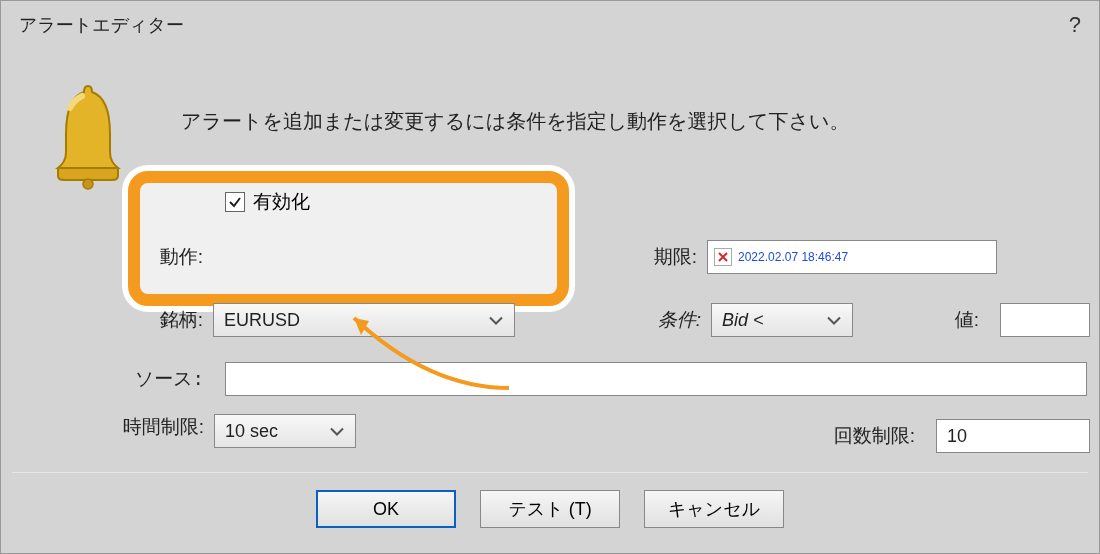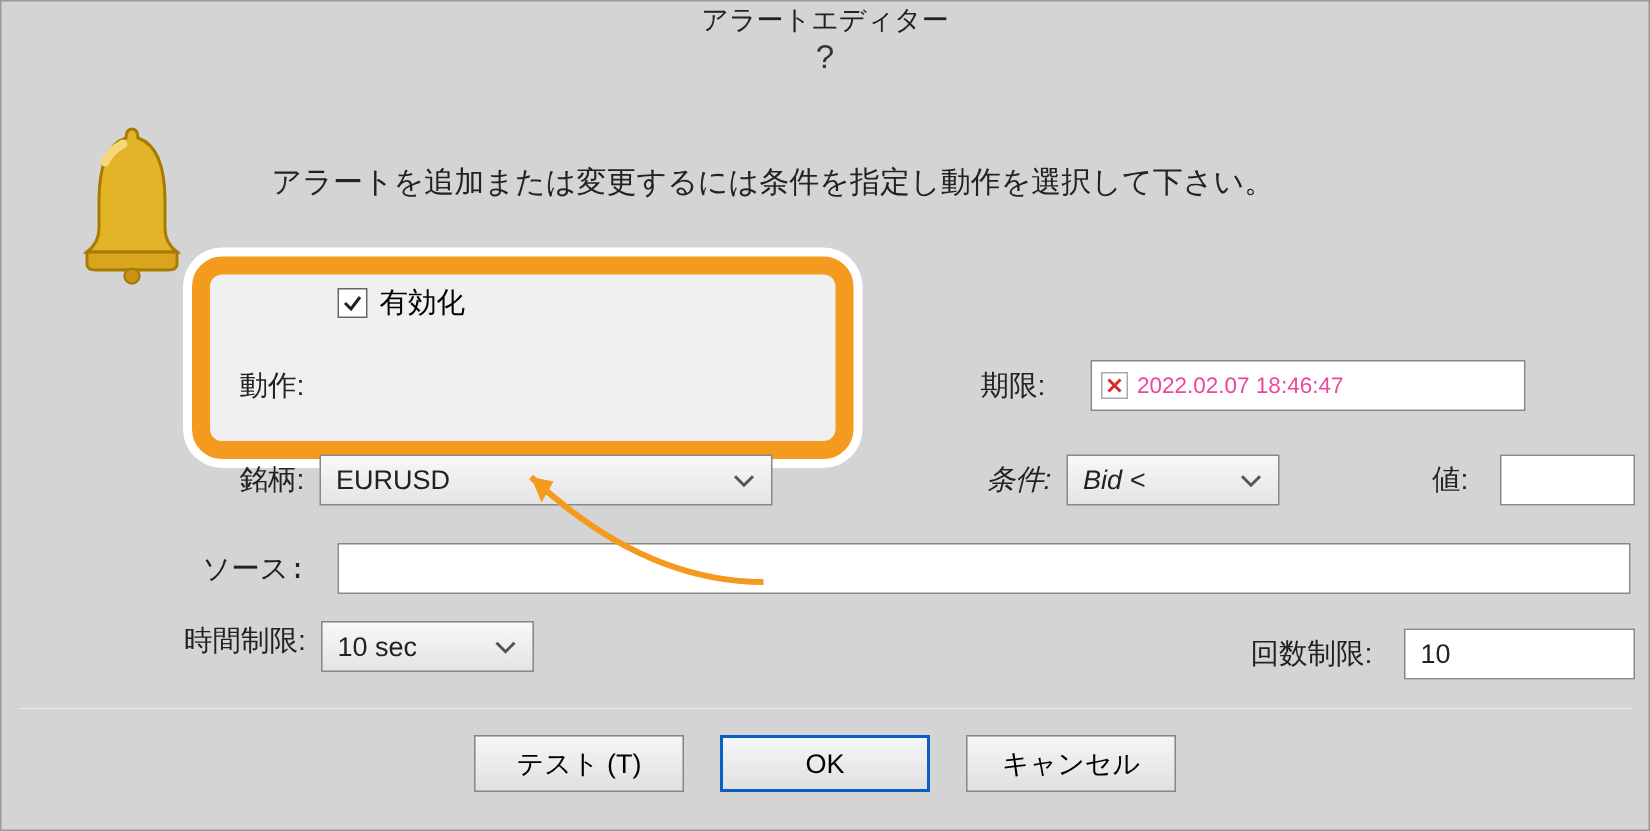--- a/index.html
+++ b/index.html
@@ -1,18 +1,18 @@
 <!DOCTYPE html>
 <html><head>
   <meta charset="utf-8">
   <style>
     * { box-sizing: border-box; margin: 0; padding: 0; font-family: "Meiryo", "Yu Gothic", sans-serif; }
     body { width: 1100px; height: 554px; background: #d4d4d4; border: 1px solid #999; overflow: hidden; }
 
-    .titlebar { height: 48px; display: flex; align-items: center; padding: 0 18px; font-size: 18px; color: #222; flex-direction: column; }
+    .titlebar { height: 48px; display: flex; align-items: center; padding: 0 18px; font-size: 18px; color: #222; }
     .titlebar-spacer { flex: 1; }
     .help-icon { font-size: 22px; color: #333; cursor: pointer; }
 
     .bell-icon { position: absolute; left: 52px; top: 80px; }
     .bell-icon svg { width: 72px; height: 110px; }
 
     .instruction { position: absolute; left: 181px; top: 108px; font-size: 20px; color: #222; }
 
     .highlight-box {
       position: absolute;
@@ -42,29 +42,29 @@
       cursor: pointer;
       position: relative;
     }
     .input-box { background: #fff; cursor: text; margin-left: 11px; }
 
     .chevron { position: absolute; right: 10px; top: 50%; transform: translateY(-50%); }
     .chevron svg { width: 16px; height: 10px; }
 
     .expiry-wrap { display: flex; align-items: center; border: 1px solid #888; height: 34px; background: #fff; padding: 0 6px; gap: 6px; cursor: pointer; }
     .expiry-checkbox { width: 18px; height: 18px; border: 1px solid #aaa; display: flex; align-items: center; justify-content: center; }
-    .expiry-value { font-size: 15px; color: #ec4899; }
+    .expiry-value { font-size: 12px; color: #1d4ed8; }
 
     
     .row-enable { position: absolute; left: 148px; top: 182px; z-index: 10; display: flex; align-items: center; height: 40px; }
     .row-action { position: absolute; left: 148px; top: 237px; z-index: 10; display: flex; align-items: center; height: 40px; }
     .row-action .label { width: 65px; }
     .row-action .select-box { width: 302px; }
 
-    .row-expiry { position: absolute; left: 637px; top: 237px; display: flex; align-items: center; height: 40px; gap: 20px; }
+    .row-expiry { position: absolute; left: 637px; top: 237px; display: flex; align-items: center; height: 40px; }
     .row-expiry .label { width: 70px; }
     .row-expiry .expiry-wrap { width: 290px; }
 
     .row-symbol { position: absolute; left: 148px; top: 298px; display: flex; align-items: center; height: 44px; }
     .row-symbol .label { width: 65px; }
     .row-symbol .select-box { width: 302px; }
 
     .row-condition { position: absolute; left: 641px; top: 298px; display: flex; align-items: center; height: 44px; font-style: italic; }
     .row-condition .label { width: 70px; }
     .row-condition .select-box { width: 142px; }
@@ -197,22 +197,22 @@
 <div class="row-iterations">
   <div class="label">回数制限:</div>
   <div class="input-box">
     <span>10</span>
   </div>
 </div>
 
 <div class="separator"></div>
 
 <div class="button-row">
+  <button class="btn btn-primary">OK</button>
   <button class="btn">テスト (T)</button>
-  <button class="btn btn-primary">OK</button>
   <button class="btn">キャンセル</button>
 </div>
 
 <div class="arrow-annotation">
   <svg viewBox="0 0 200 100">
     <path d="M170 85 Q90 85 15 15" fill="none" stroke="#f49b1f" stroke-width="4"></path>
     <path d="M15 15 L30 18 L22 32 Z" fill="#f49b1f"></path>
   </svg>
 </div>
 

